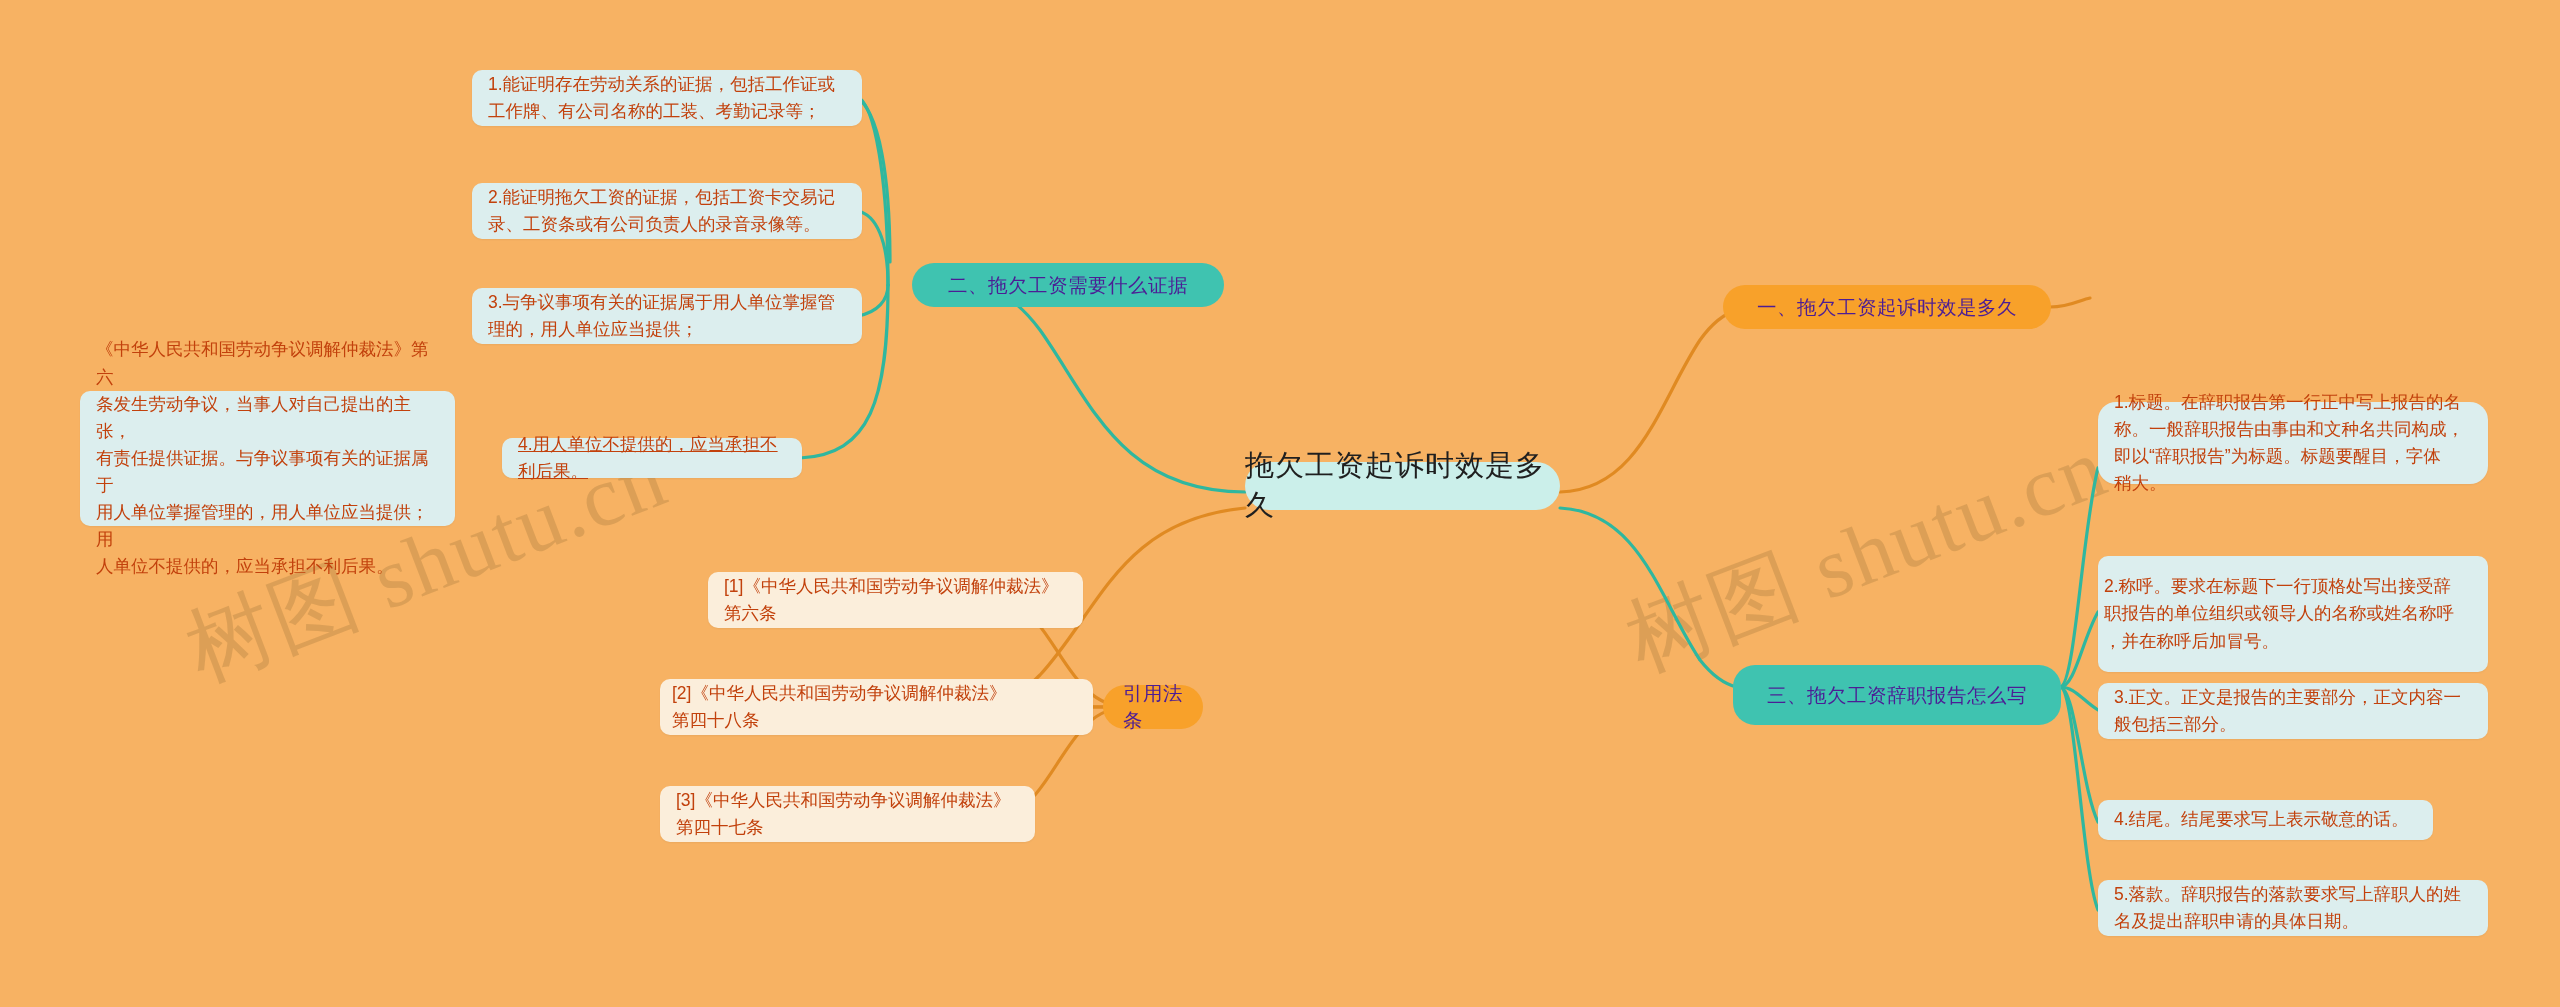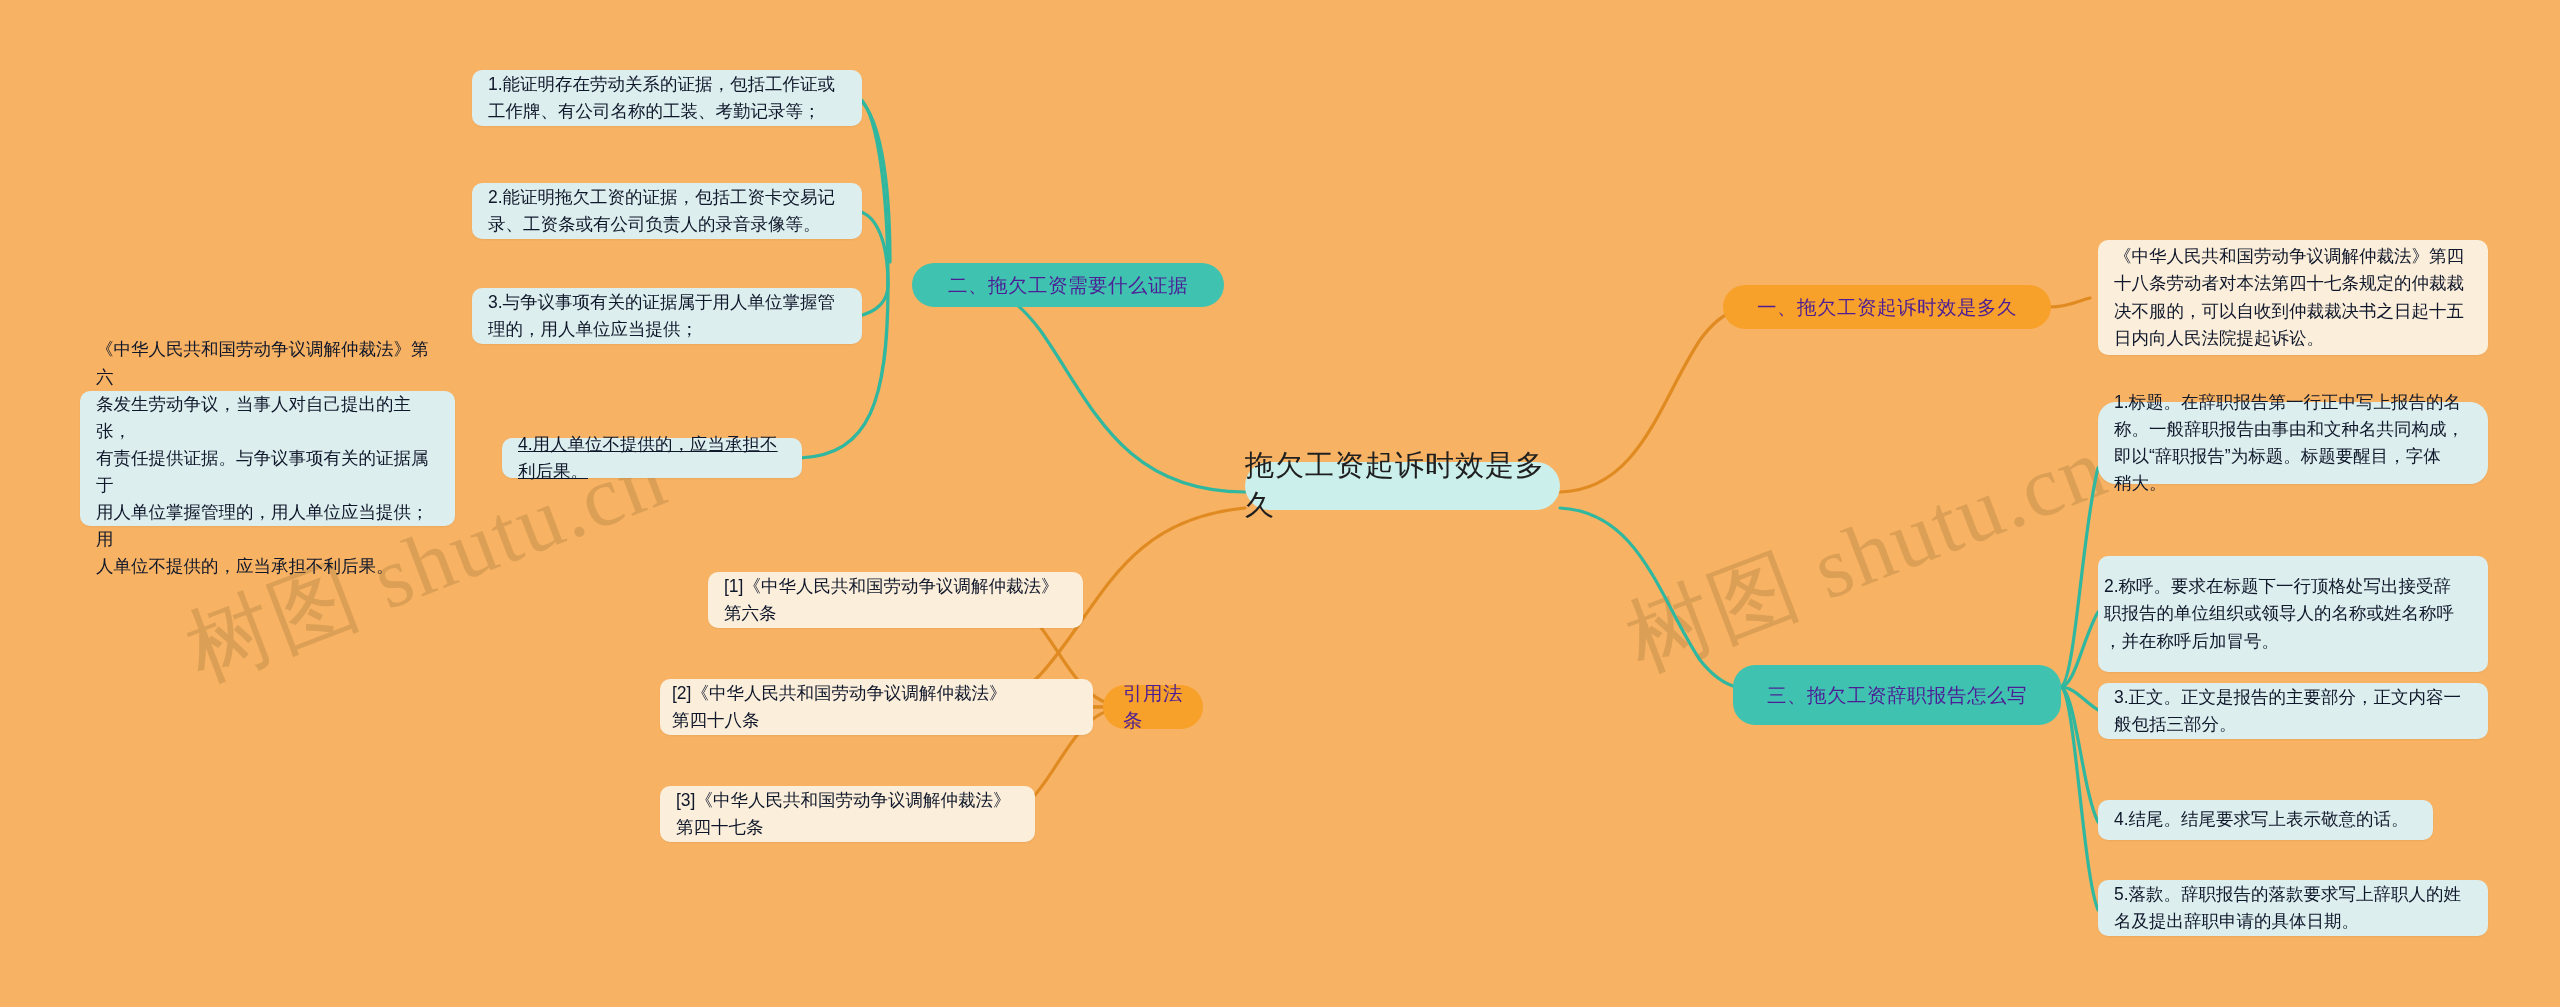--- a/index.html
+++ b/index.html
@@ -37,21 +37,21 @@
   }
 
   
   .node {
     position: absolute;
     display: flex;
     align-items: center;
     border-radius: 10px;
     font-size: 17.5px;
     line-height: 1.55;
-    color: #0f172a;
+    color: #c2410c;
     padding: 11px 16px;
     white-space: pre-line;
     box-shadow: 0 1px 2px rgba(0,0,0,0.05);
   }
   .leaf-teal  { background: #DCEEEE; }
   .leaf-cream { background: #FBEEDB; }
 
   
   #central {
     position: absolute;
@@ -174,26 +174,20 @@
   <div class="node leaf-cream" style="left:660px; top:679px; width:433px; height:56px;padding-left:12px;">
     <span>[2]《中华人民共和国劳动争议调解仲裁法》
 第四十八条</span>
   </div>
 
   <div class="node leaf-cream" style="left:660px; top:786px; width:375px; height:56px;">
     <span>[3]《中华人民共和国劳动争议调解仲裁法》
 第四十七条</span>
   </div>
 
-  <div class="node leaf-cream" style="left:2098px; top:240px; width:390px; height:115px;">
-    <span>《中华人民共和国劳动争议调解仲裁法》第四
-十八条劳动者对本法第四十七条规定的仲裁裁
-决不服的，可以自收到仲裁裁决书之日起十五
-日内向人民法院提起诉讼。</span>
-  </div>
 
   <div class="node leaf-teal" style="left:2098px; top:402px; width:390px; height:82px;border-radius:18px;">
     <span>1.标题。在辞职报告第一行正中写上报告的名
 称。一般辞职报告由事由和文种名共同构成，
 即以“辞职报告”为标题。标题要醒目，字体
 稍大。</span>
   </div>
 
   <div class="node leaf-teal" style="left:2098px; top:556px; width:390px; height:116px;padding-left:6px;">
     <span>2.称呼。要求在标题下一行顶格处写出接受辞

